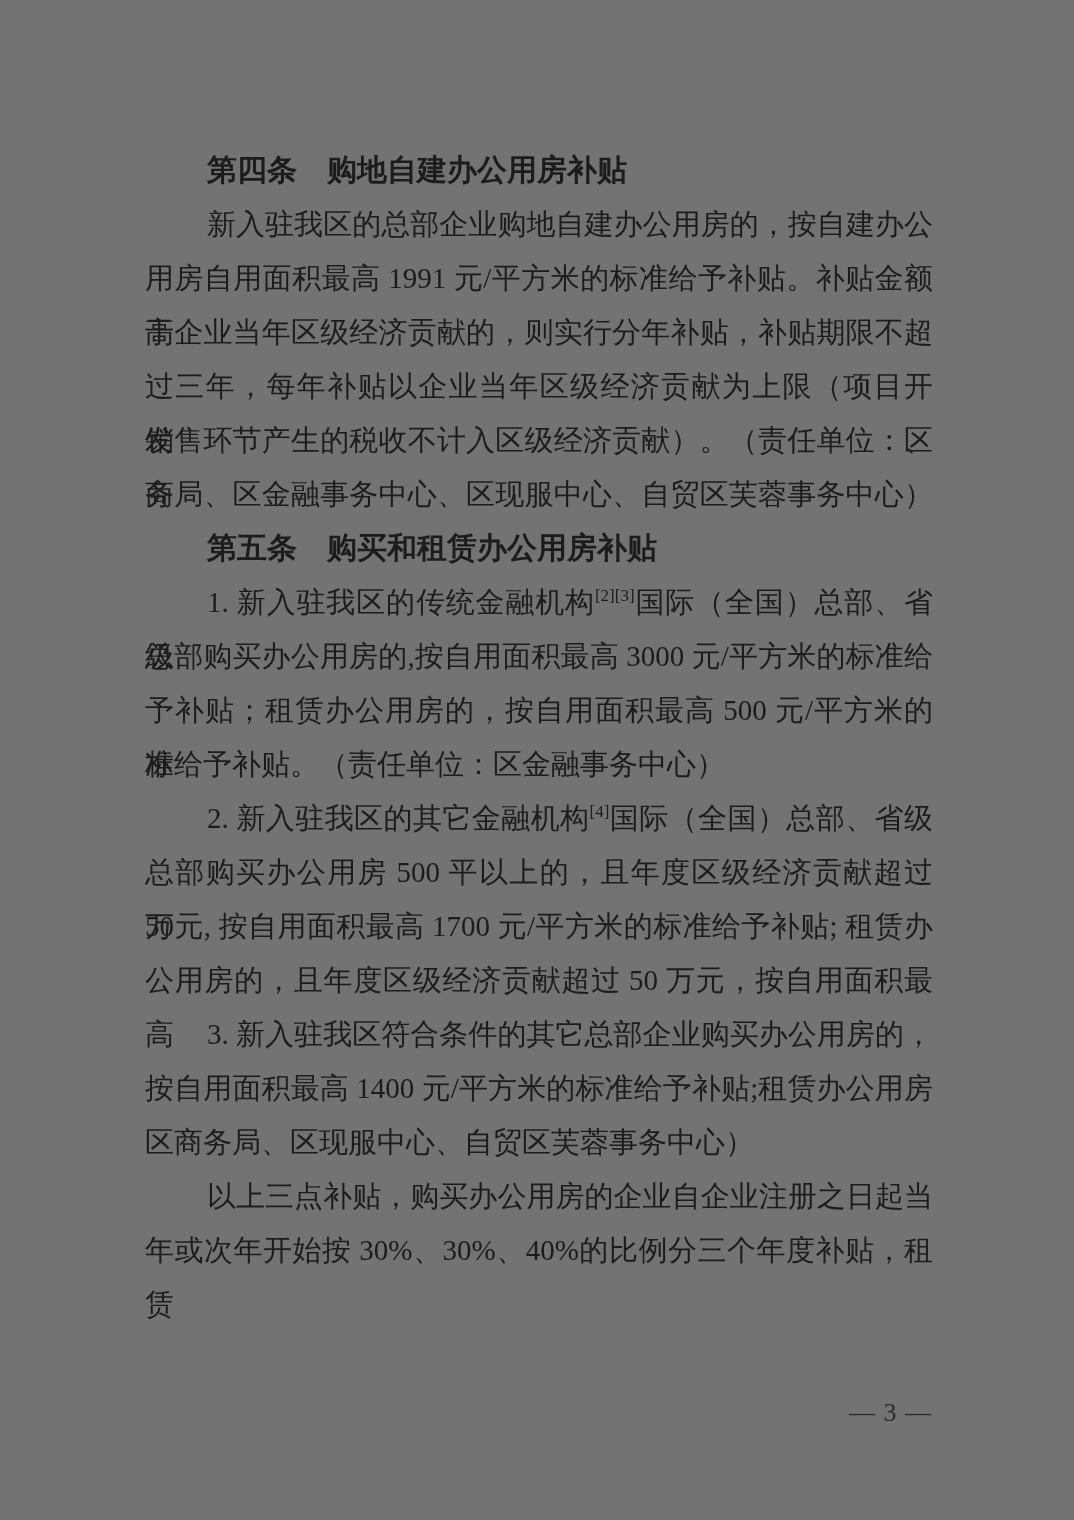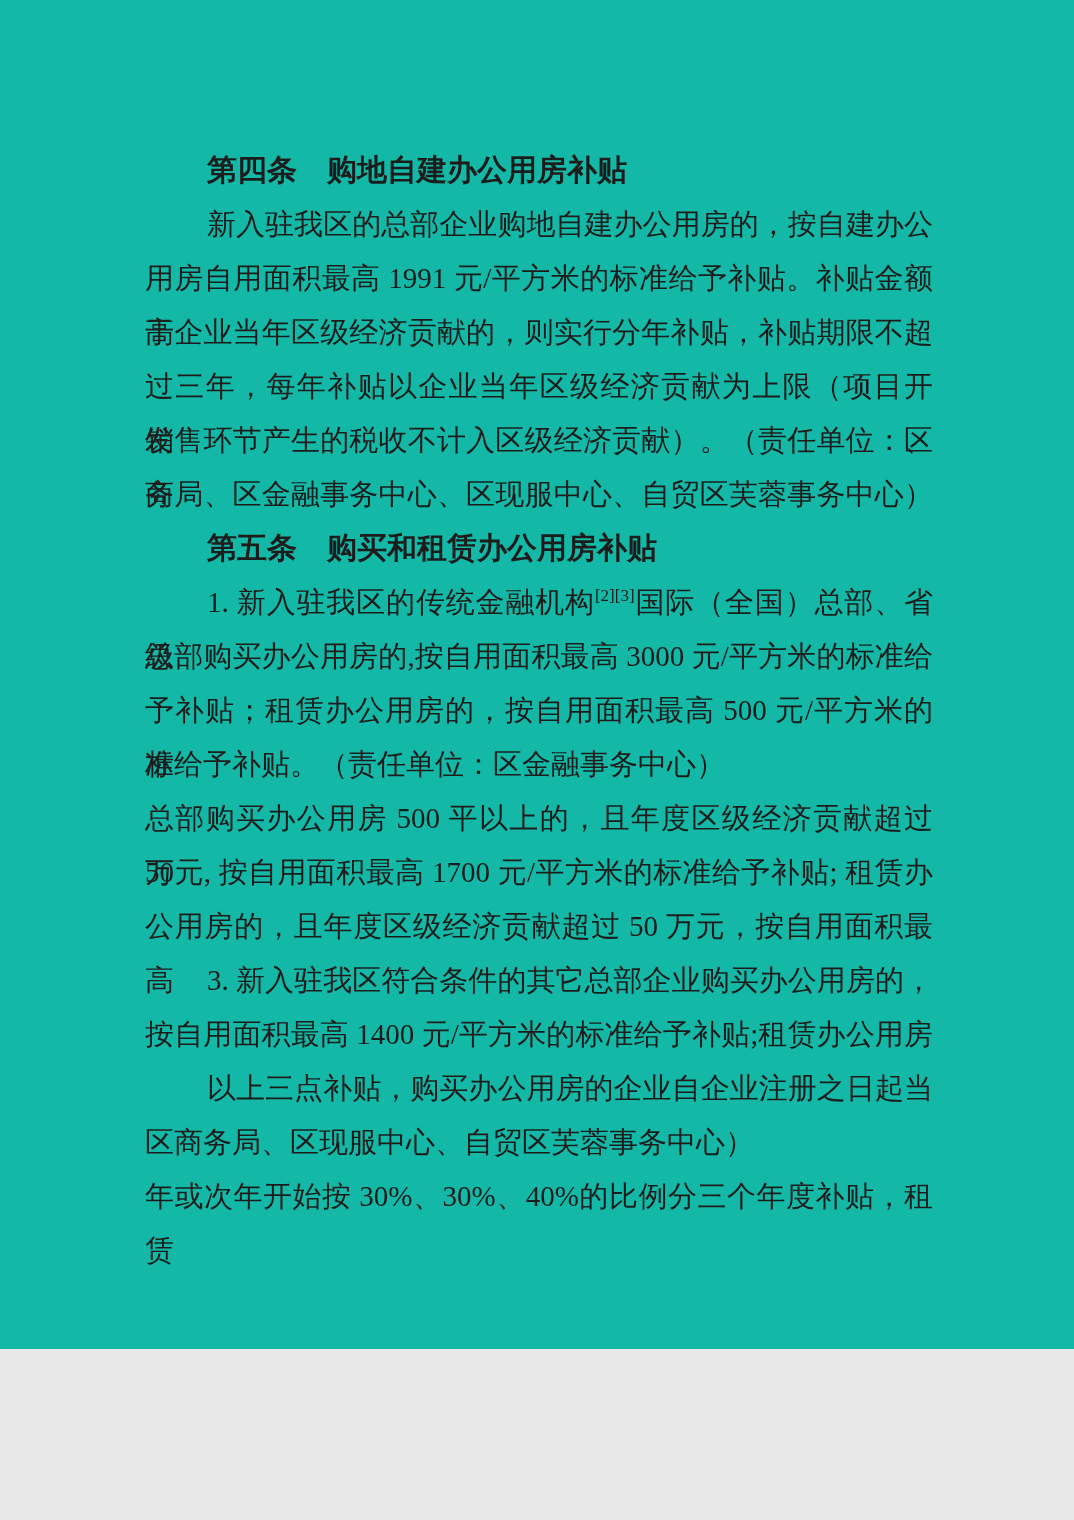--- a/index.html
+++ b/index.html
@@ -3,23 +3,23 @@
 <meta charset="utf-8">
 <style>
   html, body {
     margin: 0;
     padding: 0;
     background: #e8e8e8;
   }
   .page {
     position: relative;
     width: 1074px;
-    height: 1349px;
+    height: 1520px;
     margin: 0 auto;
-    background: #14b8a6;
+    background: #737373;
     overflow: hidden;
     font-family: "Liberation Serif", "DejaVu Serif", serif;
     color: #1c1c1c;
   }
   .content {
     position: absolute;
     left: 145px;
     top: 143px;
     width: 788px;
   }
@@ -77,27 +77,30 @@
 
     <div class="line heading indent">第五条　购买和租赁办公用房补贴</div>
 
     <div class="line indent fill">
       <span>1. 新入驻我区的传统金融机构</span><span class="sup">[2][3]</span><span>国际（全国）总部、省级</span>
     </div>
     <div class="line fill">总部购买办公用房的,按自用面积最高 3000 元/平方米的标准给</div>
     <div class="line fill">予补贴；租赁办公用房的，按自用面积最高 500 元/平方米的标</div>
     <div class="line">准给予补贴。（责任单位：区金融事务中心）</div>
 
+    <div class="line indent fill">
+      <span>2. 新入驻我区的其它金融机构</span><span class="sup">[4]</span><span>国际（全国）总部、省级</span>
+    </div>
     <div class="line fill">总部购买办公用房 500 平以上的，且年度区级经济贡献超过 50</div>
     <div class="line fill">万元, 按自用面积最高 1700 元/平方米的标准给予补贴; 租赁办</div>
     <div class="line fill">公用房的，且年度区级经济贡献超过 50 万元，按自用面积最高</div>
 
     <div class="line indent fill">3. 新入驻我区符合条件的其它总部企业购买办公用房的，</div>
     <div class="line fill">按自用面积最高 1400 元/平方米的标准给予补贴;租赁办公用房</div>
+    <div class="line">区商务局、区现服中心、自贸区芙蓉事务中心）</div>
+
     <div class="line indent fill">以上三点补贴，购买办公用房的企业自企业注册之日起当</div>
-
-    <div class="line">区商务局、区现服中心、自贸区芙蓉事务中心）</div>
     <div class="line fill">年或次年开始按 30%、30%、40%的比例分三个年度补贴，租赁</div>
 
   </div>
 
   <div class="page-number">— 3 —</div>
 </div>
 
 </body></html>

